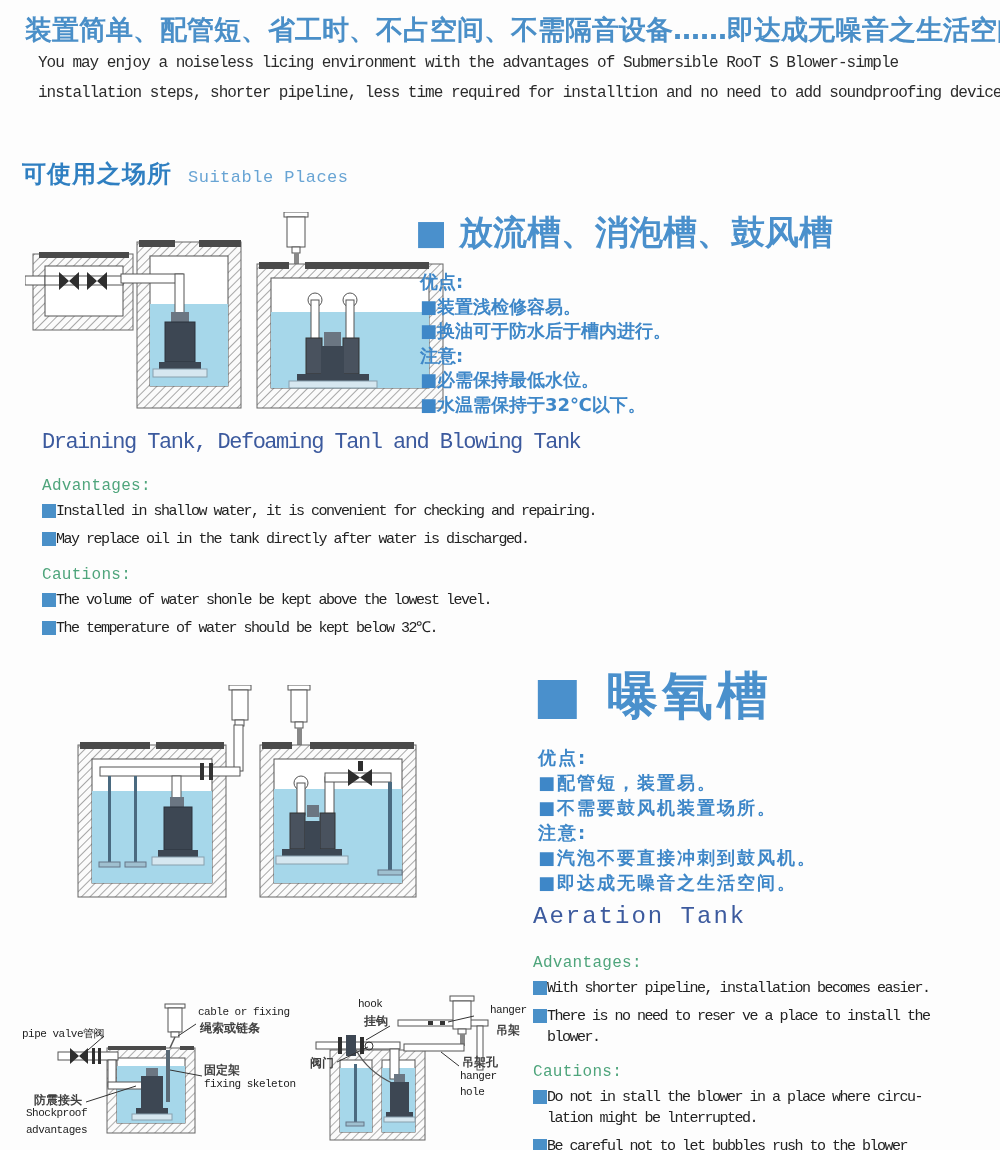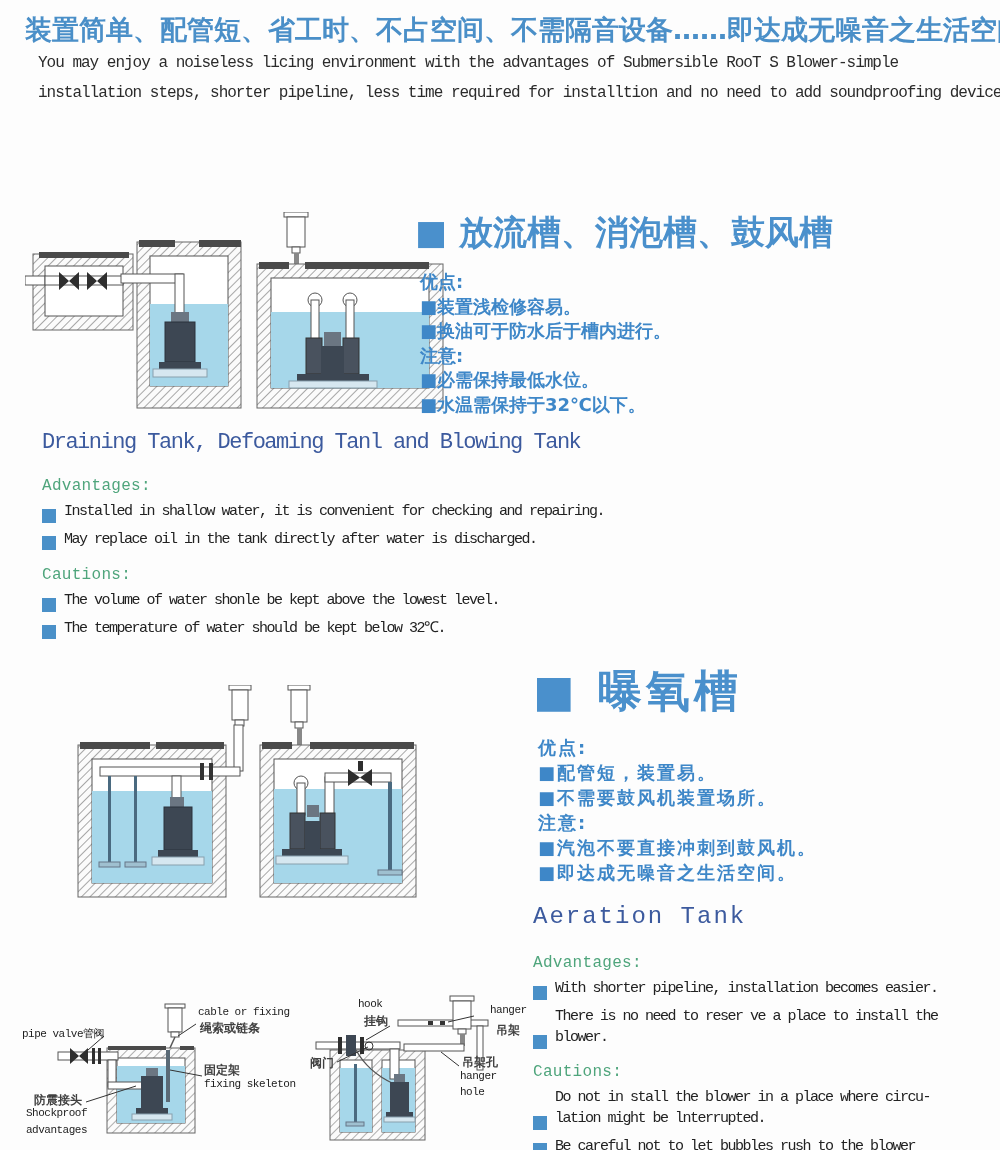--- a/index.html
+++ b/index.html
@@ -13,40 +13,43 @@
   .places-cn{font-size:24px;font-weight:bold;color:#2f7fc1;letter-spacing:1px}
   .places-en{font-size:17px;color:#68a4d4;letter-spacing:0.5px;margin-left:16px;
              font-family:"Liberation Mono","DejaVu Sans Mono",monospace}
   .sec-title{font-weight:bold;color:#4a90cc;white-space:nowrap}
   .cn-lines div{font-size:18px;font-weight:bold;color:#3e87c8;line-height:24.5px;white-space:nowrap}
   .cn-lines.sp2 div{line-height:25px;letter-spacing:2px}
   .en-title{color:#3c5a9e;letter-spacing:-1.5px;white-space:nowrap;
             font-family:"Liberation Mono","DejaVu Sans Mono",monospace}
   .en-label{color:#4fa57c;font-size:16px;letter-spacing:0.3px;
             font-family:"Liberation Mono","DejaVu Sans Mono",monospace}
-  .bullet{display:flex;align-items:flex-end;gap:8px;margin-top:6px}
+  .bullet{display:flex;align-items:flex-start;margin-top:6px}
   .sq{width:14px;height:14px;background:#4a90c8;flex:0 0 auto;margin-top:3px}
   .btxt{font-size:15px;letter-spacing:-1.5px;color:#222;line-height:21.5px;white-space:nowrap;
         font-family:"Liberation Mono","DejaVu Sans Mono",monospace}
   .lbl-en{font-size:11px;letter-spacing:-0.5px;color:#1c1c1c;white-space:nowrap;
           font-family:"Liberation Mono","DejaVu Sans Mono",monospace}
   .lbl-cn{font-size:12px;font-weight:bold;color:#404040;white-space:nowrap}
 </style>
 </head>
 <body>
 
 <div class="page">
 
   <div class="abs header-cn nowrap" style="left:25px;top:12px">装置简单、配管短、省工时、不占空间、不需隔音设备……即达成无噪音之生活空间</div>
 
   <div class="abs" style="left:38px;top:48px">
     <div class="intro-line mono nowrap">You may enjoy a noiseless licing environment with the advantages of Submersible RooT S Blower-simple</div>
     <div class="intro-line mono nowrap">installation steps, shorter pipeline, less time required for installtion and no need to add soundproofing devices</div>
   </div>
 
+  <div class="abs" style="left:22px;top:158px">
+    <span class="places-cn">可使用之场所</span><span class="places-en">Suitable Places</span>
+  </div>
 
   <svg class="abs" style="left:25px;top:212px" width="420" height="200" viewBox="0 0 420 200">
     <defs>
       <pattern id="h1" width="6" height="6" patternUnits="userSpaceOnUse" patternTransform="rotate(45)">
         <rect width="6" height="6" fill="#fbfbfb"></rect>
           <line x1="0" y1="0" x2="0" y2="6" stroke="#7a7a7a" stroke-width="1.3"></line>
       </pattern>
     </defs>
     <g>
       <rect x="8" y="42" width="100" height="76" fill="url(#h1)" stroke="#666"></rect>
@@ -190,21 +193,21 @@
         <rect x="248" y="128" width="15" height="36" fill="#49525e" stroke="#333"></rect>
         <rect x="235" y="120" width="12" height="12" fill="#6b7682"></rect>
         <rect x="233" y="136" width="15" height="28" fill="#3d4753"></rect>
         <rect x="210" y="164" width="60" height="7" fill="#3d4753"></rect>
         <rect x="204" y="171" width="72" height="8" fill="#d6e7f0" stroke="#88a0ad"></rect>
       </g>
     </g>
   </svg>
 
   <div class="abs" style="left:533px;top:662px">
-    <div class="sec-title" style="font-size:44px;letter-spacing:4px">■ 曝氧槽</div>
+    <div class="sec-title" style="font-size:51px;letter-spacing:4px">■ 曝氧槽</div>
     <div class="cn-lines sp2" style="margin-top:14px;margin-left:5px">
       <div>优点:</div>
       <div>■配管短，装置易。</div>
       <div>■不需要鼓风机装置场所。</div>
       <div>注意:</div>
       <div>■汽泡不要直接冲刺到鼓风机。</div>
       <div>■即达成无噪音之生活空间。</div>
     </div>
   </div>
 

